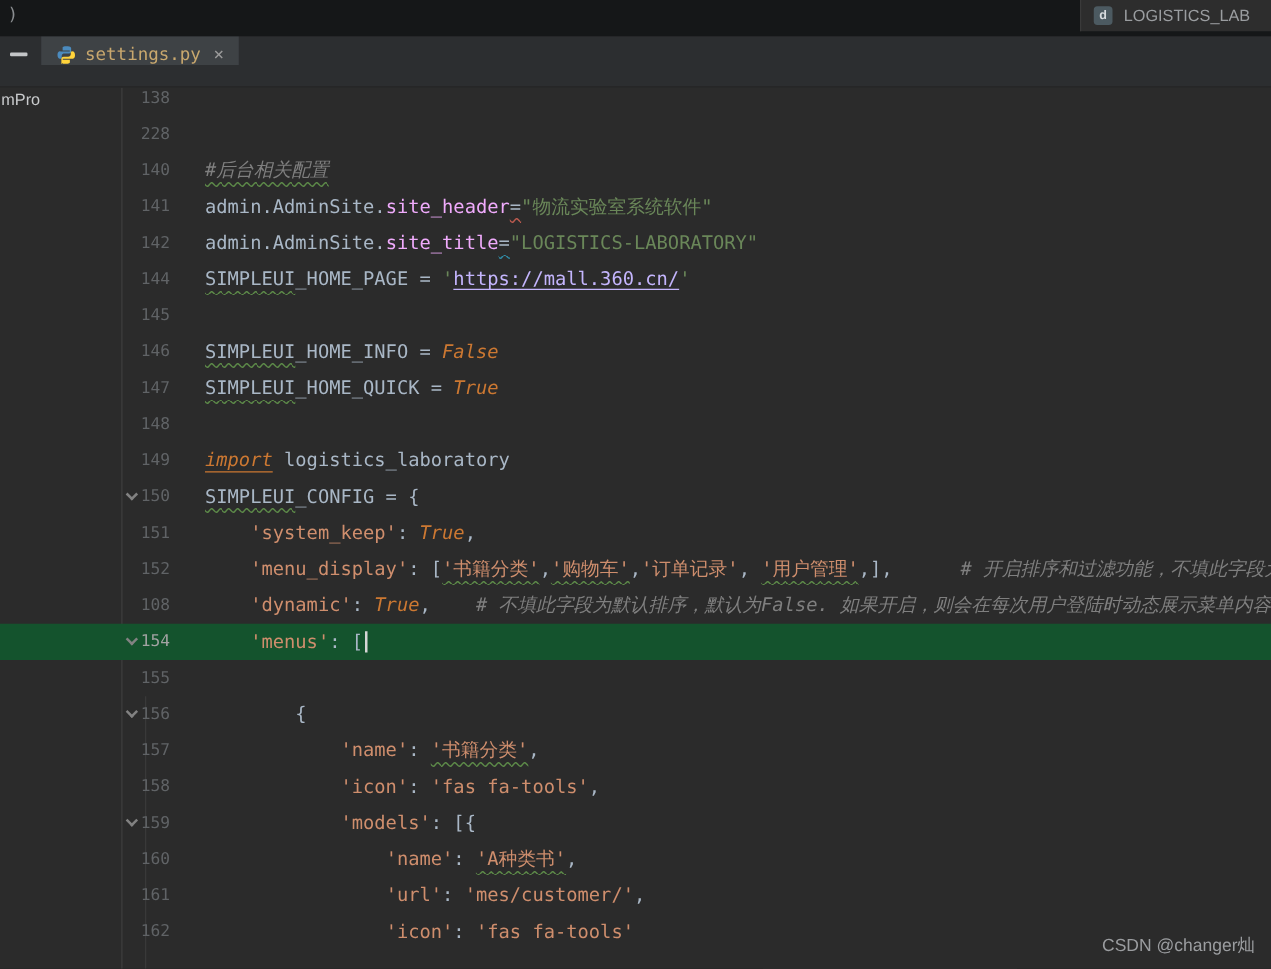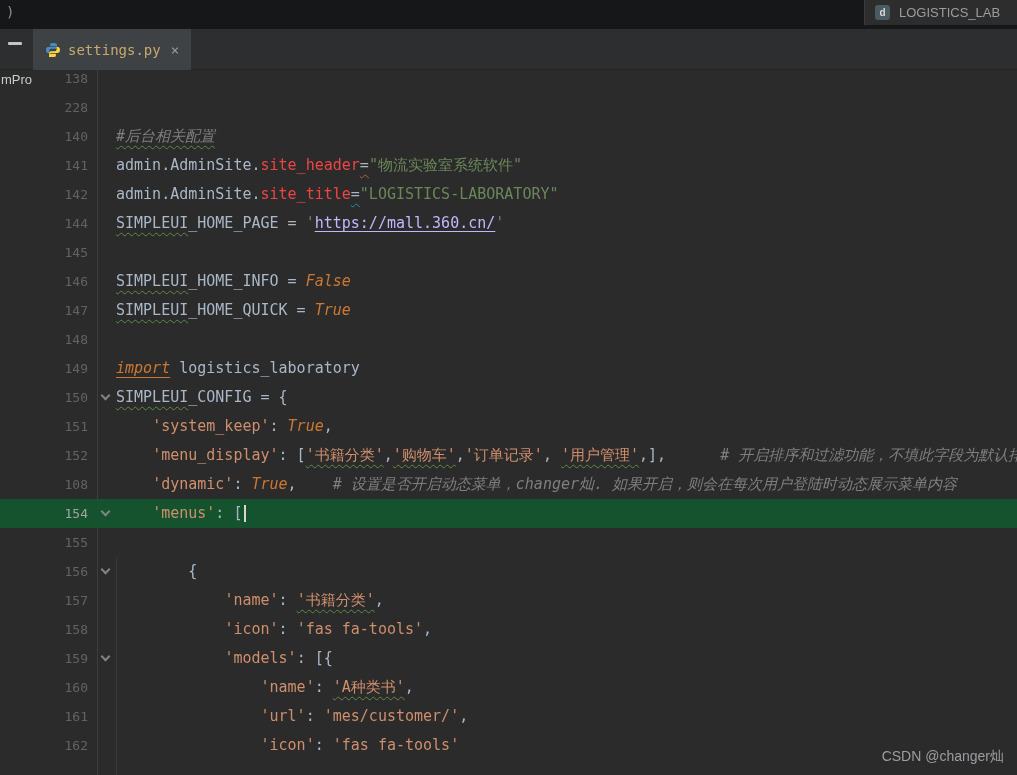--- a/index.html
+++ b/index.html
@@ -14,43 +14,43 @@
   .window-tab .app-ic { width:15px; height:15px; border-radius:3px; background:#4c5a61; color:#d7dbde;
     font-size:10px; font-weight:bold; display:flex; align-items:center; justify-content:center;
     font-family:"Liberation Sans", sans-serif; }
   .window-tab .wt-label { color:#9a9da0; font-size:13px; font-family:"Liberation Sans", sans-serif;
     white-space:nowrap; overflow:hidden; }
 
   
   .tabbar { position:absolute; top:29px; left:0; right:0; height:41px; background:#2c2e30;
     border-bottom:1px solid #242424; z-index:5; }
   .min-dash { position:absolute; left:8px; top:13px; width:14px; height:3px; background:#c3c5c7; border-radius:1px; }
-  .tab { position:absolute; left:33px; top:0; height:41px; display:flex; align-items:center; gap:7px;
+  .tab { position:absolute; left:33px; top:0; height:23px; display:flex; align-items:flex-end; gap:7px;
     padding:0 12px; background:#3e4245; cursor:default; }
   .tab .tab-label { color:#c9a86e; font-size:14px; }
   .tab .close { color:#9b9b9b; font-size:14px; margin-left:3px; }
   .py-ic { width:16px; height:16px; display:block; }
 
   .toolwin-partial { position:absolute; left:1px; top:72px; color:#c9cbcd; font-size:13px;
     font-family:"Liberation Sans", sans-serif; z-index:4; }
 
   
   .gutter-sep { position:absolute; left:97px; top:70px; bottom:0; width:1px; background:#3e3e3e; z-index:1; }
   .indent-guide { position:absolute; left:116px; top:557px; bottom:0; width:1px; background:rgba(255,255,255,0.07); z-index:1; }
   .lines { position:absolute; left:0; top:64px; right:0; z-index:2; }
-  .row { position:relative; display:flex; height:29px; line-height:29px; width:100%; }
+  .row { position:relative; display:flex; height:29px; line-height:29px; width:100%;padding-left:48px; }
   .row.cur { background:#14532d; }
   .lnum { flex:0 0 97px; text-align:right; padding-right:9px; font-size:13px; color:#606366; }
   .row.cur .lnum { color:#a3a3a3; }
   .fold { position:absolute; left:102px; top:9px; width:7px; height:7px;
     border-right:2px solid #828282; border-bottom:2px solid #828282; transform:rotate(45deg); }
   .code { padding-left:19px; white-space:pre; font-size:15px; color:#A9B7C6; }
 
   .pln  { color:#A9B7C6; }
-  .attr { color:#ef4444; }
+  .attr { color:#f0abfc; }
   .str  { color:#6A8759; }
   .str2 { color:#CF8E6D; }
   .kw   { color:#CC7832; font-style:italic; }
   .kw-u { text-decoration:underline; text-underline-offset:4px; }
   .cmt  { color:#7F7F7F; font-style:italic; }
   .url  { color:#c4b5fd; text-decoration:underline; text-underline-offset:3px; }
   .wavy-g { text-decoration-line:underline; text-decoration-style:wavy; text-decoration-color:#5C8A48;
     text-decoration-thickness:1px; text-underline-offset:4px; }
   .wavy-o { text-decoration-line:underline; text-decoration-style:wavy; text-decoration-color:#BC5A4E;
     text-decoration-thickness:1px; text-underline-offset:4px; }
@@ -122,21 +122,21 @@
       <div class="row">
         <span class="lnum">151</span>
         <span class="code"><span class="tok pln">    </span><span class="tok str2">'system_keep'</span><span class="tok pln">: </span><span class="tok kw">True</span><span class="tok pln">,</span></span>
       </div>
       <div class="row">
         <span class="lnum">152</span>
         <span class="code"><span class="tok pln">    </span><span class="tok str2">'menu_display'</span><span class="tok pln">: [</span><span class="tok str2 wavy-g">'书籍分类'</span><span class="tok pln">,</span><span class="tok str2 wavy-g">'购物车'</span><span class="tok pln">,</span><span class="tok str2">'订单记录'</span><span class="tok pln">, </span><span class="tok str2 wavy-g">'用户管理'</span><span class="tok pln">,],</span><span class="tok pln">      </span><span class="tok cmt"># 开启排序和过滤功能，不填此字段为默认排序</span></span>
       </div>
       <div class="row">
         <span class="lnum">108</span>
-        <span class="code"><span class="tok pln">    </span><span class="tok str2">'dynamic'</span><span class="tok pln">: </span><span class="tok kw">True</span><span class="tok pln">,</span><span class="tok pln">    </span><span class="tok cmt"># 设置是否开启动态菜单，changer灿. 如果开启，则会在每次用户登陆时动态展示菜单内容</span></span>
+        <span class="code"><span class="tok pln">    </span><span class="tok str2">'dynamic'</span><span class="tok pln">: </span><span class="tok kw">True</span><span class="tok pln">,</span><span class="tok pln">    </span><span class="tok cmt"># 不填此字段为默认排序，默认为False. 如果开启，则会在每次用户登陆时动态展示菜单内容</span></span>
       </div>
       <div class="row cur">
         <span class="lnum">154</span>
         <span class="fold"></span>
         <span class="code"><span class="tok pln">    </span><span class="tok str2">'menus'</span><span class="tok pln">: [</span><span class="caret"></span></span>
       </div>
       <div class="row">
         <span class="lnum">155</span>
         <span class="code"></span>
       </div>

